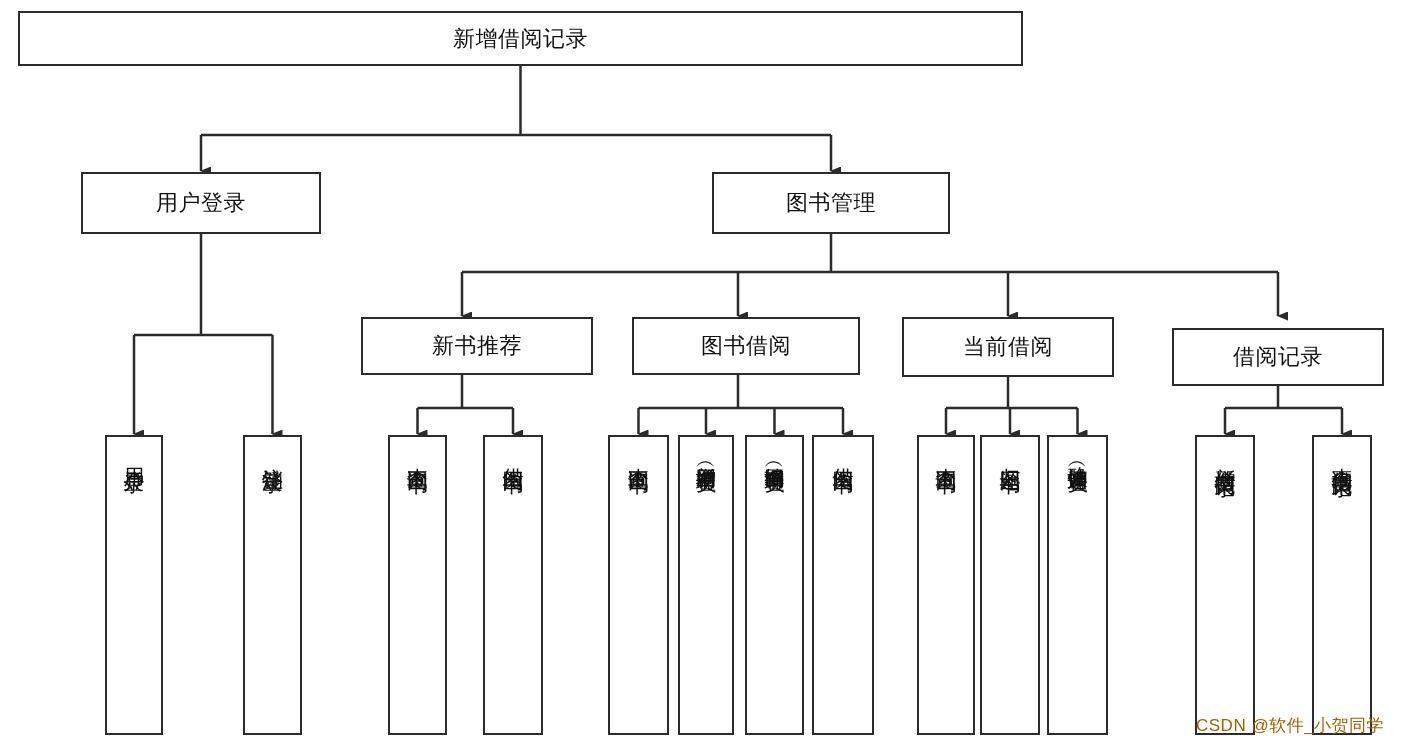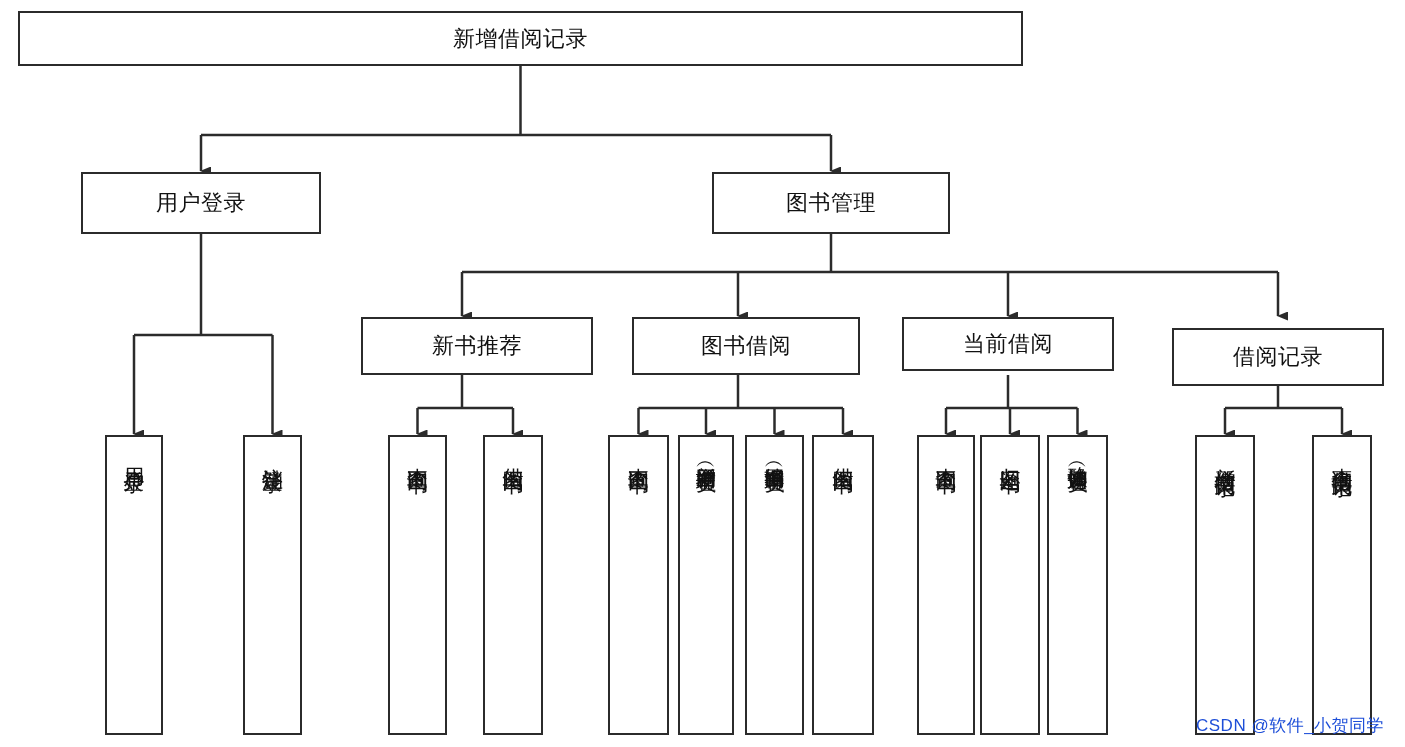--- a/index.html
+++ b/index.html
@@ -134,21 +134,21 @@
       </div>
       <div class="node horiz" style="left: 712px; top: 172px; width: 238px; height: 62px;">
         <span class="node-label">图书管理</span>
       </div>
       <div class="node horiz" style="left: 361px; top: 317px; width: 232px; height: 58px;">
         <span class="node-label">新书推荐</span>
       </div>
       <div class="node horiz" style="left: 632px; top: 317px; width: 228px; height: 58px;">
         <span class="node-label">图书借阅</span>
       </div>
-      <div class="node horiz" style="left: 902px; top: 317px; width: 212px; height: 54px;">
+      <div class="node horiz" style="left: 902px; top: 317px; width: 212px; height: 60px;">
         <span class="node-label">当前借阅</span>
       </div>
       <div class="node horiz" style="left: 1172px; top: 328px; width: 212px; height: 58px;">
         <span class="node-label">借阅记录</span>
       </div>
       <div class="node vert" style="left: 105px; top: 435px; width: 58px; height: 300px;">
         <span class="node-label">用户登录</span>
       </div>
       <div class="node vert" style="left: 243px; top: 435px; width: 59px; height: 300px;">
         <span class="node-label">注销登录</span>
@@ -181,14 +181,14 @@
         <span class="node-label">确认归还（管理员）</span>
       </div>
       <div class="node vert" style="left: 1195px; top: 435px; width: 60px; height: 300px;">
         <span class="node-label">新增借阅记录</span>
       </div>
       <div class="node vert" style="left: 1312px; top: 435px; width: 60px; height: 300px;">
         <span class="node-label">查询借阅记录</span>
       </div>
     </div>
 
-  <div class="watermark" style="left: 1196px; top: 714px; color: #1d4ed8;">CSDN @软件_小贺同学</div>
+  <div class="watermark" style="left: 1196px; top: 714px; color: #a16207;">CSDN @软件_小贺同学</div>
 </div>
 
 </body></html>

